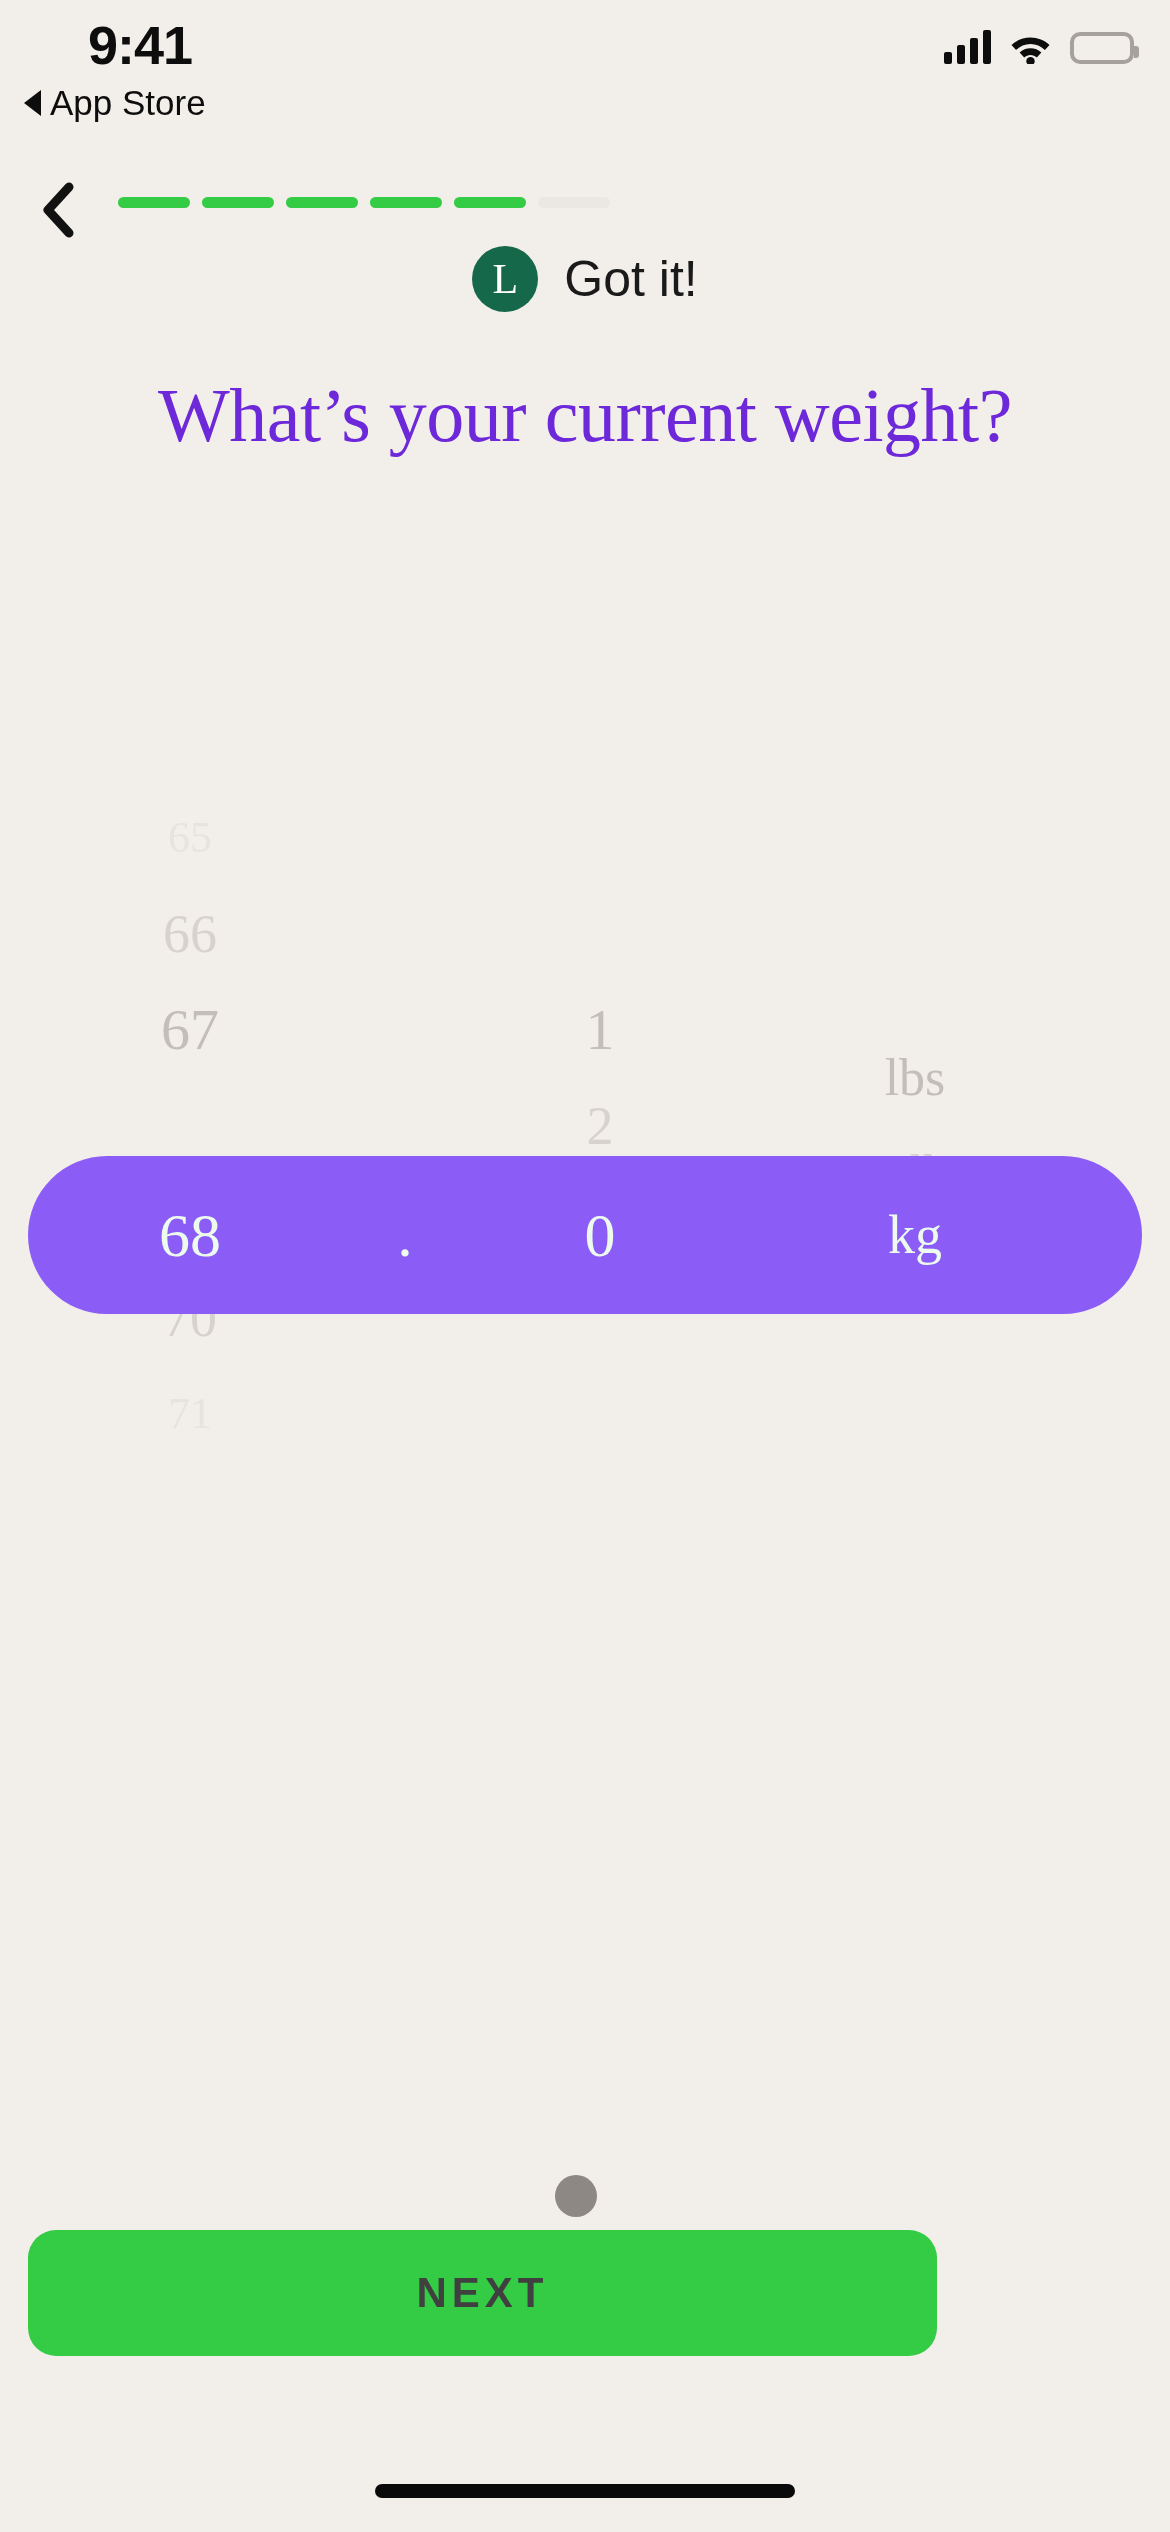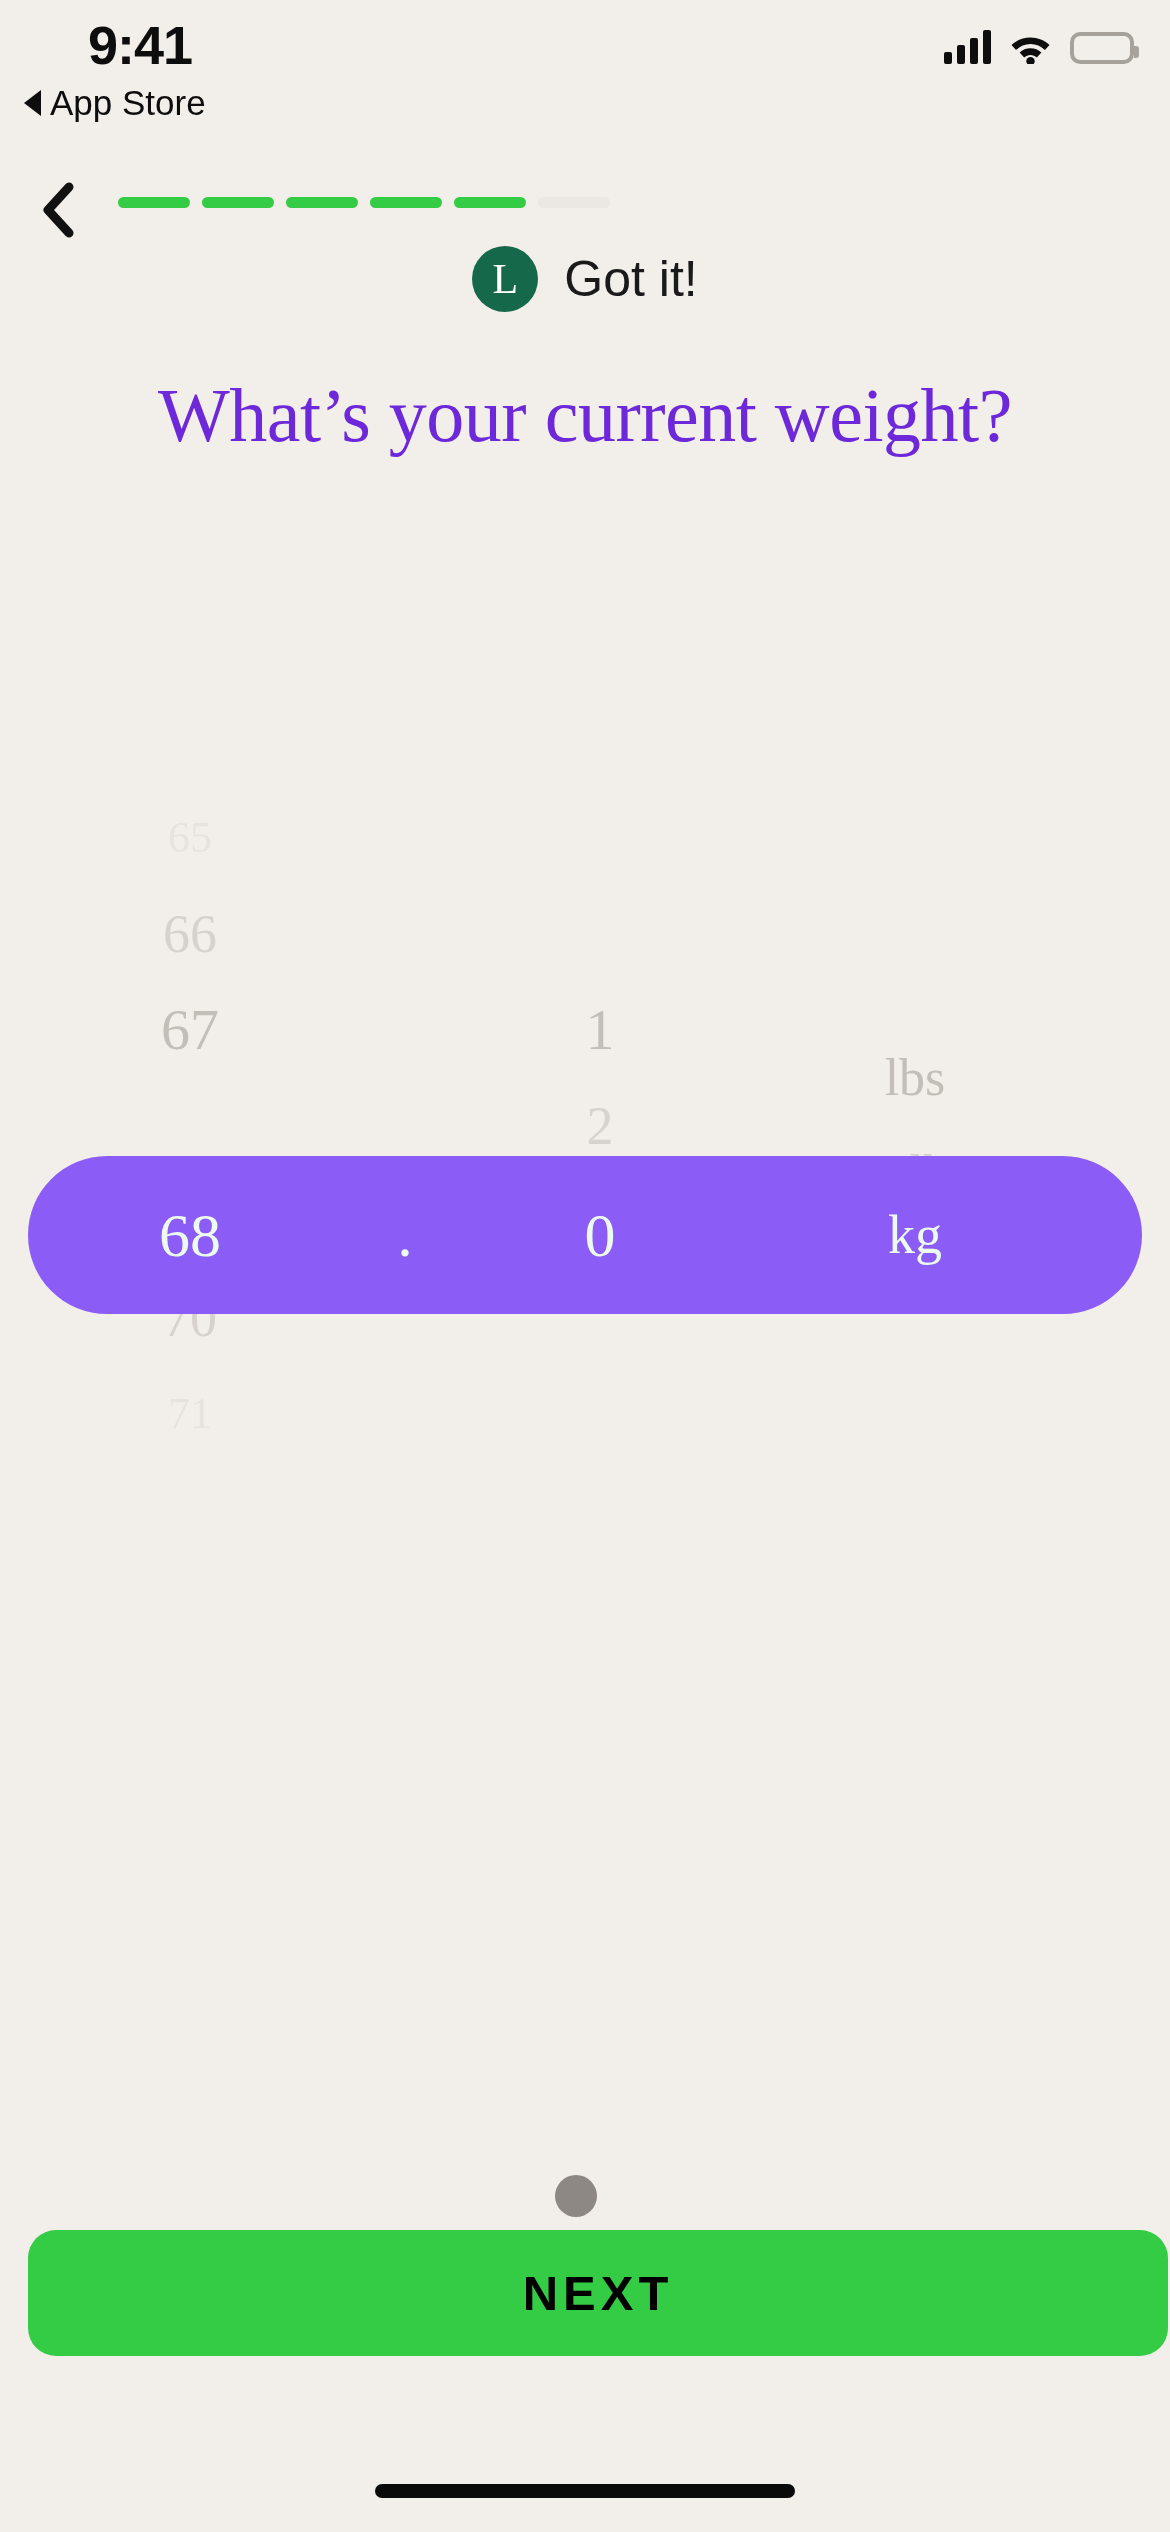--- a/index.html
+++ b/index.html
@@ -149,23 +149,23 @@
     text-align:center; font-size:37px; line-height:1.32;
     color:#5c5652;
   }
   .cursor-dot {
     position:absolute; left:555px; top:2175px;
     width:42px; height:42px; border-radius:50%;
     background:#8e8884;
   }
   .next-btn {
     position:absolute; left:28px; top:2230px;
-    width:1140px; height:126px;
+    width:909px; height:126px;
     background:#33cc44; border:none; border-radius:28px;
-    color:#000000; font-size:49px; font-weight:700;
+    color:#404040; font-size:42px; font-weight:700;
     letter-spacing:5px; cursor:pointer;
     font-family:"Liberation Sans", sans-serif;
   }
   .home-indicator {
     position:absolute; left:50%; transform:translateX(-50%);
     bottom:34px; width:420px; height:14px;
     background:#0a0a0a; border-radius:8px;
   }
 </style>
 </head>

